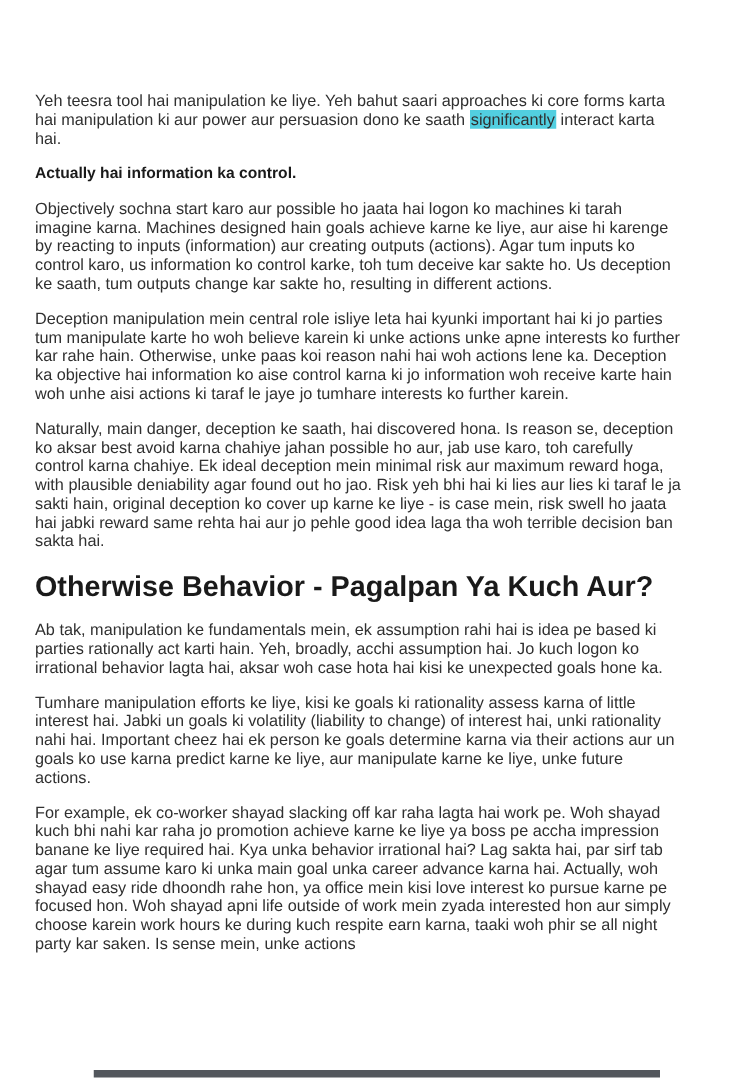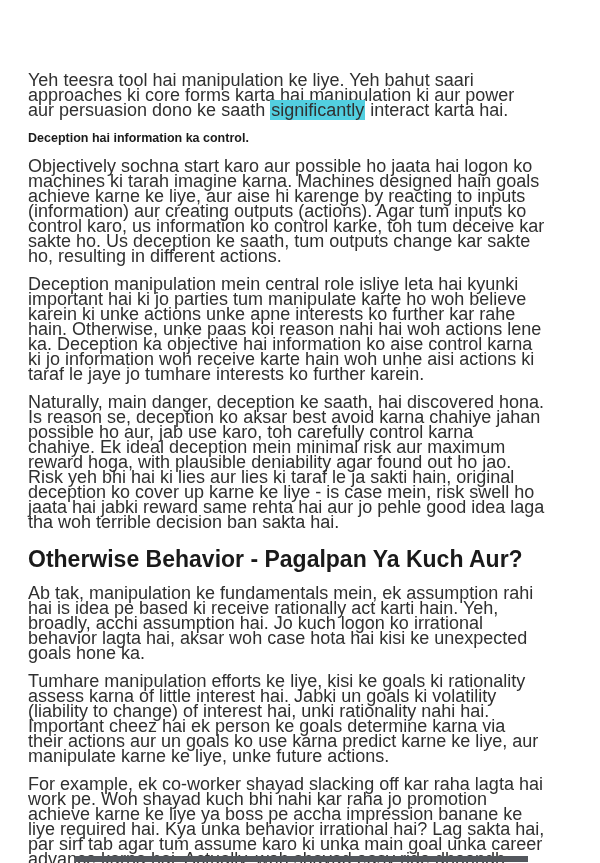--- a/index.html
+++ b/index.html
@@ -28,21 +28,21 @@
   }
   .main-heading {
     font-size: 23px;
     line-height: 26px;
     font-weight: 700;
     color: var(--heading-color, #1a1a1a);
     margin: 16px 0 14px 0;
     letter-spacing: 0;
   }
   .body-para {
-    font-size: 18px;
+    font-size: 13px;
     line-height: 15px;
     color: var(--text-color, #303030);
     margin: 0 0 13px 0;
   }
   .bold-para {
     font-size: 12.5px;
     line-height: 15px;
     font-weight: 700;
     color: var(--heading-color, #1a1a1a);
     margin: 0 0 13px 0;
@@ -62,31 +62,31 @@
 </style>
 </head>
 <body style="--page-bg: #ffffff; --text-color: #303030; --heading-color: #1a1a1a; --highlight-color: #52cfe0; --bottom-bar-color: #53575d;">
 
 <div class="doc-page">
   <div class="doc-content">
 
 
     <p class="body-para"><span>Yeh teesra tool hai manipulation ke liye. Yeh bahut saari approaches ki core forms karta hai manipulation ki aur power aur persuasion dono ke saath </span><span class="hl">significantly</span><span> interact karta hai.</span></p>
 
-    <p class="bold-para">Deception hai information ka control.</p>
+    <p class="bold-para">Actually hai information ka control.</p>
 
     <p class="body-para">Objectively sochna start karo aur possible ho jaata hai logon ko machines ki tarah imagine karna. Machines designed hain goals achieve karne ke liye, aur aise hi karenge by reacting to inputs (information) aur creating outputs (actions). Agar tum inputs ko control karo, us information ko control karke, toh tum deceive kar sakte ho. Us deception ke saath, tum outputs change kar sakte ho, resulting in different actions.</p>
 
     <p class="body-para">Deception manipulation mein central role isliye leta hai kyunki important hai ki jo parties tum manipulate karte ho woh believe karein ki unke actions unke apne interests ko further kar rahe hain. Otherwise, unke paas koi reason nahi hai woh actions lene ka. Deception ka objective hai information ko aise control karna ki jo information woh receive karte hain woh unhe aisi actions ki taraf le jaye jo tumhare interests ko further karein.</p>
 
     <p class="body-para">Naturally, main danger, deception ke saath, hai discovered hona. Is reason se, deception ko aksar best avoid karna chahiye jahan possible ho aur, jab use karo, toh carefully control karna chahiye. Ek ideal deception mein minimal risk aur maximum reward hoga, with plausible deniability agar found out ho jao. Risk yeh bhi hai ki lies aur lies ki taraf le ja sakti hain, original deception ko cover up karne ke liye - is case mein, risk swell ho jaata hai jabki reward same rehta hai aur jo pehle good idea laga tha woh terrible decision ban sakta hai.</p>
 
     <h1 class="main-heading">Otherwise Behavior - Pagalpan Ya Kuch Aur?</h1>
 
-    <p class="body-para">Ab tak, manipulation ke fundamentals mein, ek assumption rahi hai is idea pe based ki receive rationally act karti hain. Yeh, broadly, acchi assumption hai. Jo kuch logon ko irrational behavior lagta hai, aksar woh case hota hai kisi ke unexpected goals hone ka.</p>
+    <p class="body-para">Ab tak, manipulation ke fundamentals mein, ek assumption rahi hai is idea pe based ki parties rationally act karti hain. Yeh, broadly, acchi assumption hai. Jo kuch logon ko irrational behavior lagta hai, aksar woh case hota hai kisi ke unexpected goals hone ka.</p>
 
     <p class="body-para">Tumhare manipulation efforts ke liye, kisi ke goals ki rationality assess karna of little interest hai. Jabki un goals ki volatility (liability to change) of interest hai, unki rationality nahi hai. Important cheez hai ek person ke goals determine karna via their actions aur un goals ko use karna predict karne ke liye, aur manipulate karne ke liye, unke future actions.</p>
 
     <p class="body-para">For example, ek co-worker shayad slacking off kar raha lagta hai work pe. Woh shayad kuch bhi nahi kar raha jo promotion achieve karne ke liye ya boss pe accha impression banane ke liye required hai. Kya unka behavior irrational hai? Lag sakta hai, par sirf tab agar tum assume karo ki unka main goal unka career advance karna hai. Actually, woh shayad easy ride dhoondh rahe hon, ya office mein kisi love interest ko pursue karne pe focused hon. Woh shayad apni life outside of work mein zyada interested hon aur simply choose karein work hours ke during kuch respite earn karna, taaki woh phir se all night party kar saken. Is sense mein, unke actions</p>
 
   </div>
 
   <div class="partial-bottom-bar"></div>
 </div>
 

